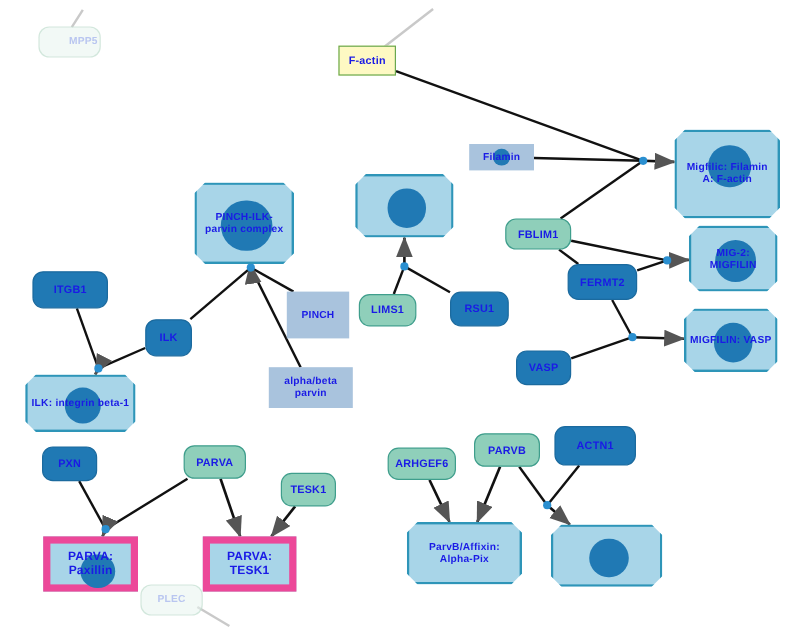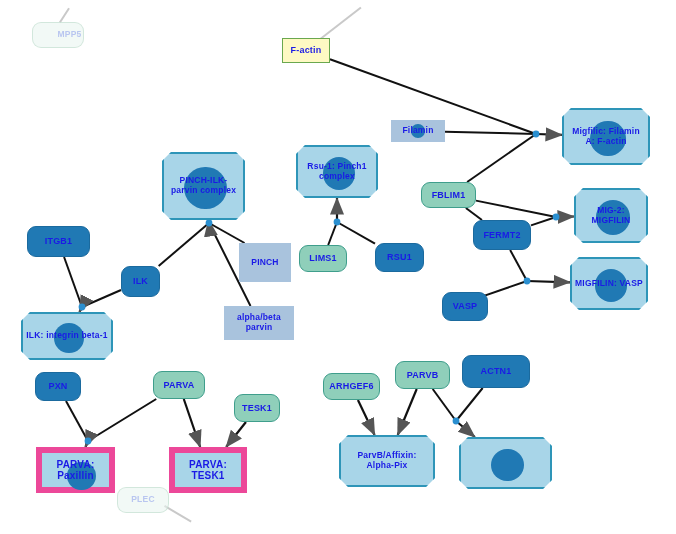--- a/index.html
+++ b/index.html
@@ -189,41 +189,40 @@
       </div>
       <div class="node n-protein-blue" style="left: 375px; top: 243px; width: 49px; height: 29px;">
         <span class="nlabel">RSU1</span>
       </div>
       <div class="node n-protein-green" style="left: 421px; top: 182px; width: 55px; height: 26px;">
         <span class="nlabel">FBLIM1</span>
       </div>
       <div class="node n-protein-blue" style="left: 473px; top: 220px; width: 58px; height: 30px;">
         <span class="nlabel">FERMT2</span>
       </div>
-      <div class="node n-protein-blue" style="left: 430px; top: 292px; width: 46px; height: 29px; margin-left: 12px;">
+      <div class="node n-protein-blue" style="left: 430px; top: 292px; width: 46px; height: 29px;">
         <span class="nlabel">VASP</span>
       </div>
       <div class="node n-protein-green" style="left: 323px; top: 373px; width: 57px; height: 27px;">
         <span class="nlabel">ARHGEF6</span>
       </div>
       <div class="node n-protein-green" style="left: 395px; top: 361px; width: 55px; height: 28px;">
         <span class="nlabel">PARVB</span>
       </div>
       <div class="node n-protein-blue" style="left: 462px; top: 355px; width: 68px; height: 33px;">
         <span class="nlabel">ACTN1</span>
       </div>
       <div class="node n-complex" style="left: 162px; top: 152px; width: 83px; height: 68px;">
         <span class="disc" style="width: 42.16px; height: 42.16px; left: 20.42px; top: 12.92px;"></span>
         <span class="nlabel">PINCH-ILK-parvin complex</span>
       </div>
       <div class="node n-complex" style="left: 296px; top: 145px; width: 82px; height: 53px;">
         <span class="disc" style="width: 32.86px; height: 32.86px; left: 24.57px; top: 10.07px;"></span>
-        <span class="nlabel">Rsu-1: Pinch1 complex</span>
-      </div>
-      <div class="node n-complex" style="left: 562px; top: 108px; width: 88px; height: 57px;">
+      </div>
+      <div class="node n-complex" style="left: 562px; top: 108px; width: 88px; height: 74px;">
         <span class="disc" style="width: 35.34px; height: 35.34px; left: 26.33px; top: 10.83px;"></span>
         <span class="nlabel">Migfilic: Filamin A: F-actin</span>
       </div>
       <div class="node n-complex" style="left: 574px; top: 188px; width: 74px; height: 55px;">
         <span class="disc" style="width: 34.1px; height: 34.1px; left: 19.95px; top: 10.45px;"></span>
         <span class="nlabel">MIG-2: MIGFILIN</span>
       </div>
       <div class="node n-complex" style="left: 570px; top: 257px; width: 78px; height: 53px;">
         <span class="disc" style="width: 32.86px; height: 32.86px; left: 22.57px; top: 10.07px;"></span>
         <span class="nlabel">MIGFILIN: VASP</span>

